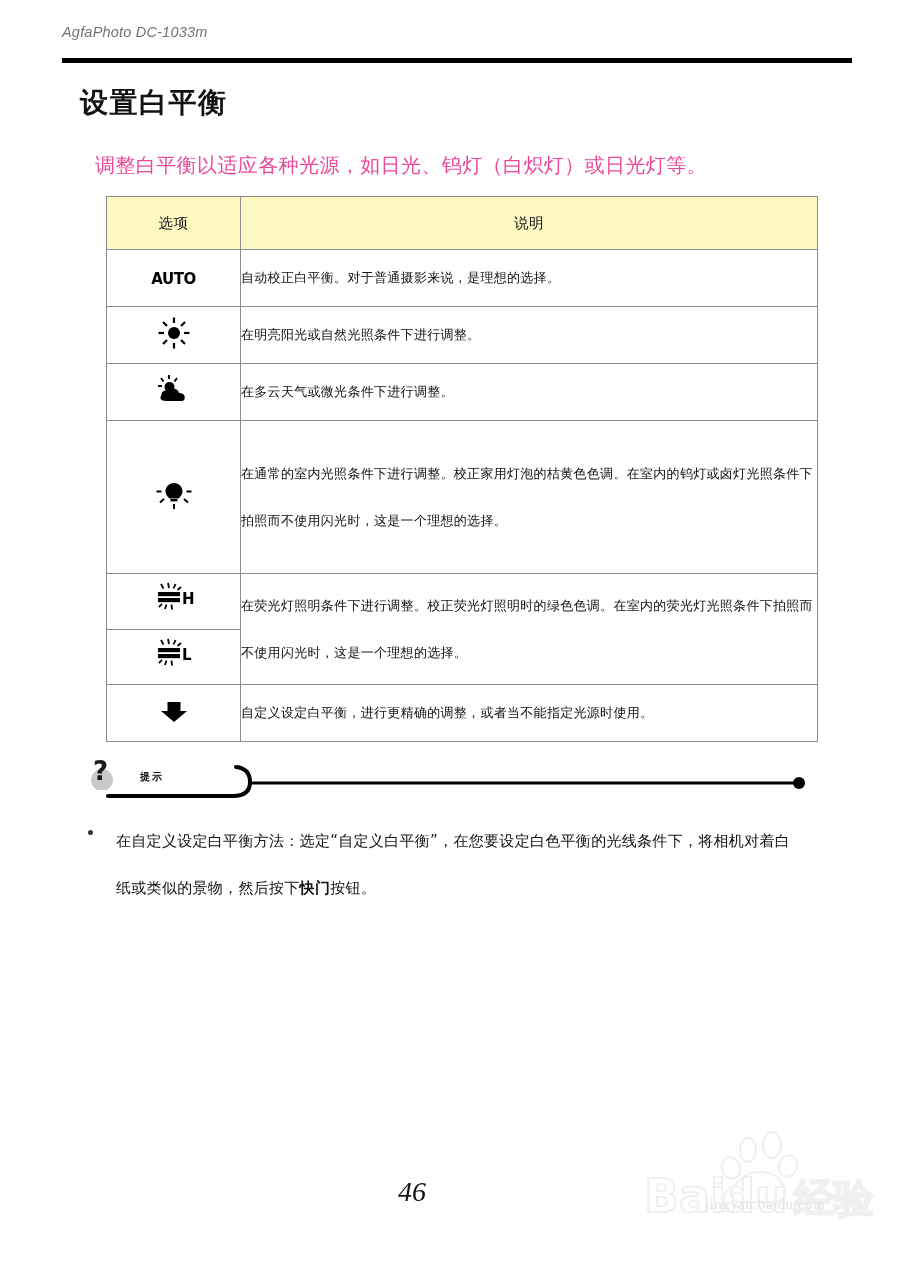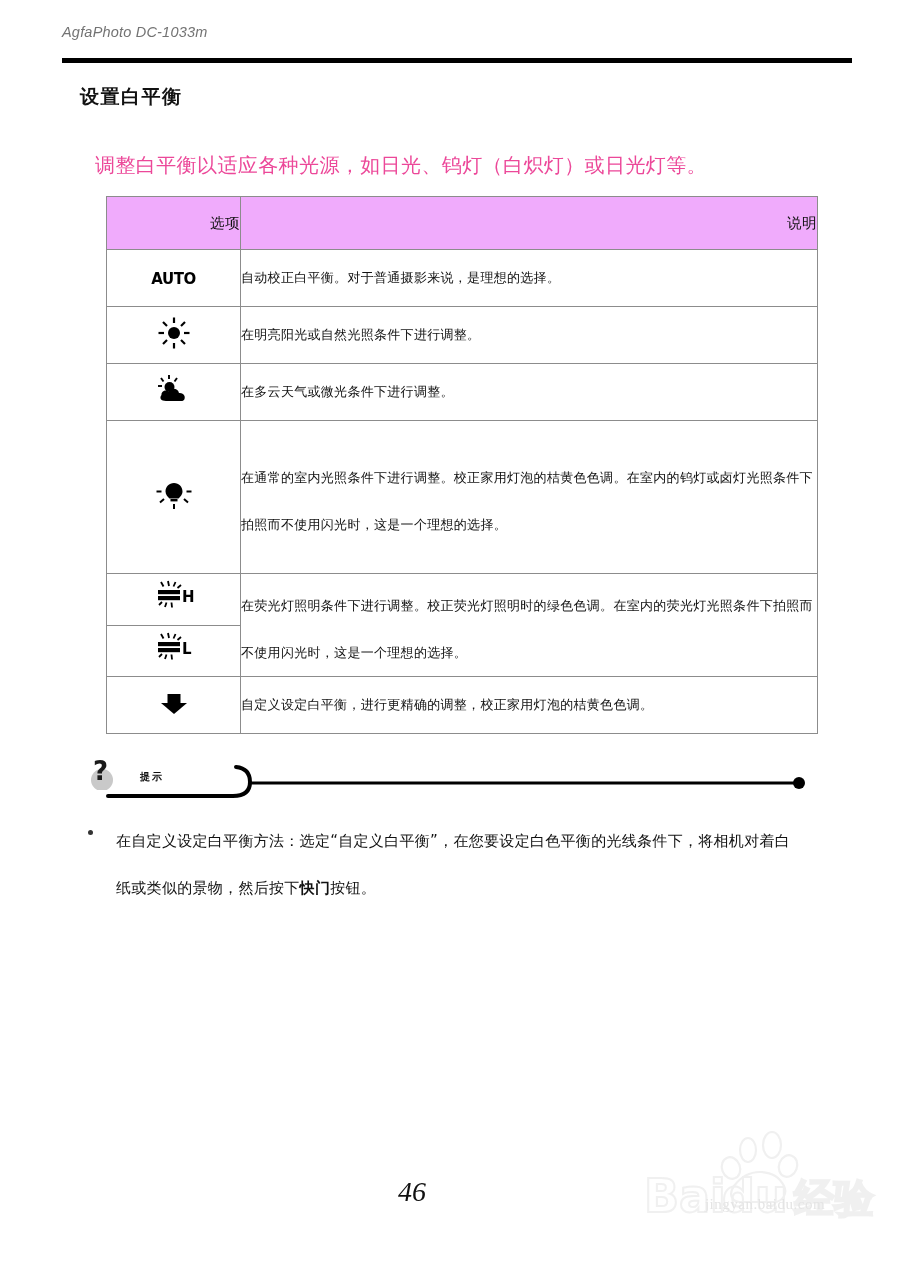--- a/index.html
+++ b/index.html
@@ -38,21 +38,21 @@
     width: 790px;
     height: 5px;
     background: #000000;
   }
 
   
   .section-title {
     position: absolute;
     left: 80px;
     top: 84px;
-    font-size: 19px;
+    font-size: 28px;
     font-weight: bold;
     letter-spacing: 1.5px;
     color: #111111;
     white-space: nowrap;
   }
 
   
   .intro {
     position: absolute;
     left: 95px;
@@ -73,42 +73,42 @@
     border-collapse: collapse;
     table-layout: fixed;
   }
   .wb-table td, .wb-table th {
     border: 1px solid #8c8c8c;
     padding: 0;
     vertical-align: middle;
   }
   .wb-table .col-opt { width: 134px; }
   .wb-table thead th {
-    background: #f0abfc;
+    background: #fef9c3;
     height: 52px;
     font-size: 14.5px;
     font-weight: normal;
     letter-spacing: 0.5px;
-    text-align: right;
+    text-align: center;
     color: #111111;
   }
   .opt-cell {
     text-align: center;
     vertical-align: middle;
     height: 56px;
   }
   .desc-cell {
     padding: 10px 14px 10px 16px;
     font-size: 13px;
     line-height: 28px;
     letter-spacing: 0.3px;
     color: #111111;
     text-align: left;
   }
-  .desc-cell.tall { line-height: 47px; padding-top: 8px; }
+  .desc-cell.tall { line-height: 47px; padding-top: 8px; padding-bottom: 8px; }
   .row-auto .opt-cell { height: 56px; }
   .row-tall .opt-cell { height: 152px; }
   .row-fluo .opt-cell { height: 50px; }
 
   .auto-label {
     font-family: "DejaVu Sans", sans-serif;
     font-size: 15px;
     font-weight: bold;
     letter-spacing: -0.5px;
     color: #000000;
@@ -344,21 +344,21 @@
 
     <tr>
       <td class="opt-cell">
         <span class="icon-box">
           <svg width="34" height="28" viewBox="0 0 34 28">
             <rect x="10.5" y="5" width="13" height="9" fill="#000"></rect>
             <path d="M4 14 L30 14 L17 25 Z" fill="#000"></path>
           </svg>
         </span>
       </td>
-      <td class="desc-cell">自定义设定白平衡，进行更精确的调整，校正家用灯泡的桔黄色色调。</td>
+      <td class="desc-cell">自定义设定白平衡，进行更精确的调整，或者当不能指定光源时使用。</td>
     </tr>
   </tbody>
 </table>
 
 <div class="tip-banner">
   <svg class="tip-qmark" viewBox="0 0 30 34">
     <circle cx="14" cy="24" r="11" fill="#c9c9c9"></circle>
     <text x="5" y="24" font-family="DejaVu Sans, sans-serif" font-size="26" font-weight="bold" fill="#1a1a1a">?</text>
   </svg>
   <span class="tip-label">提示</span>

